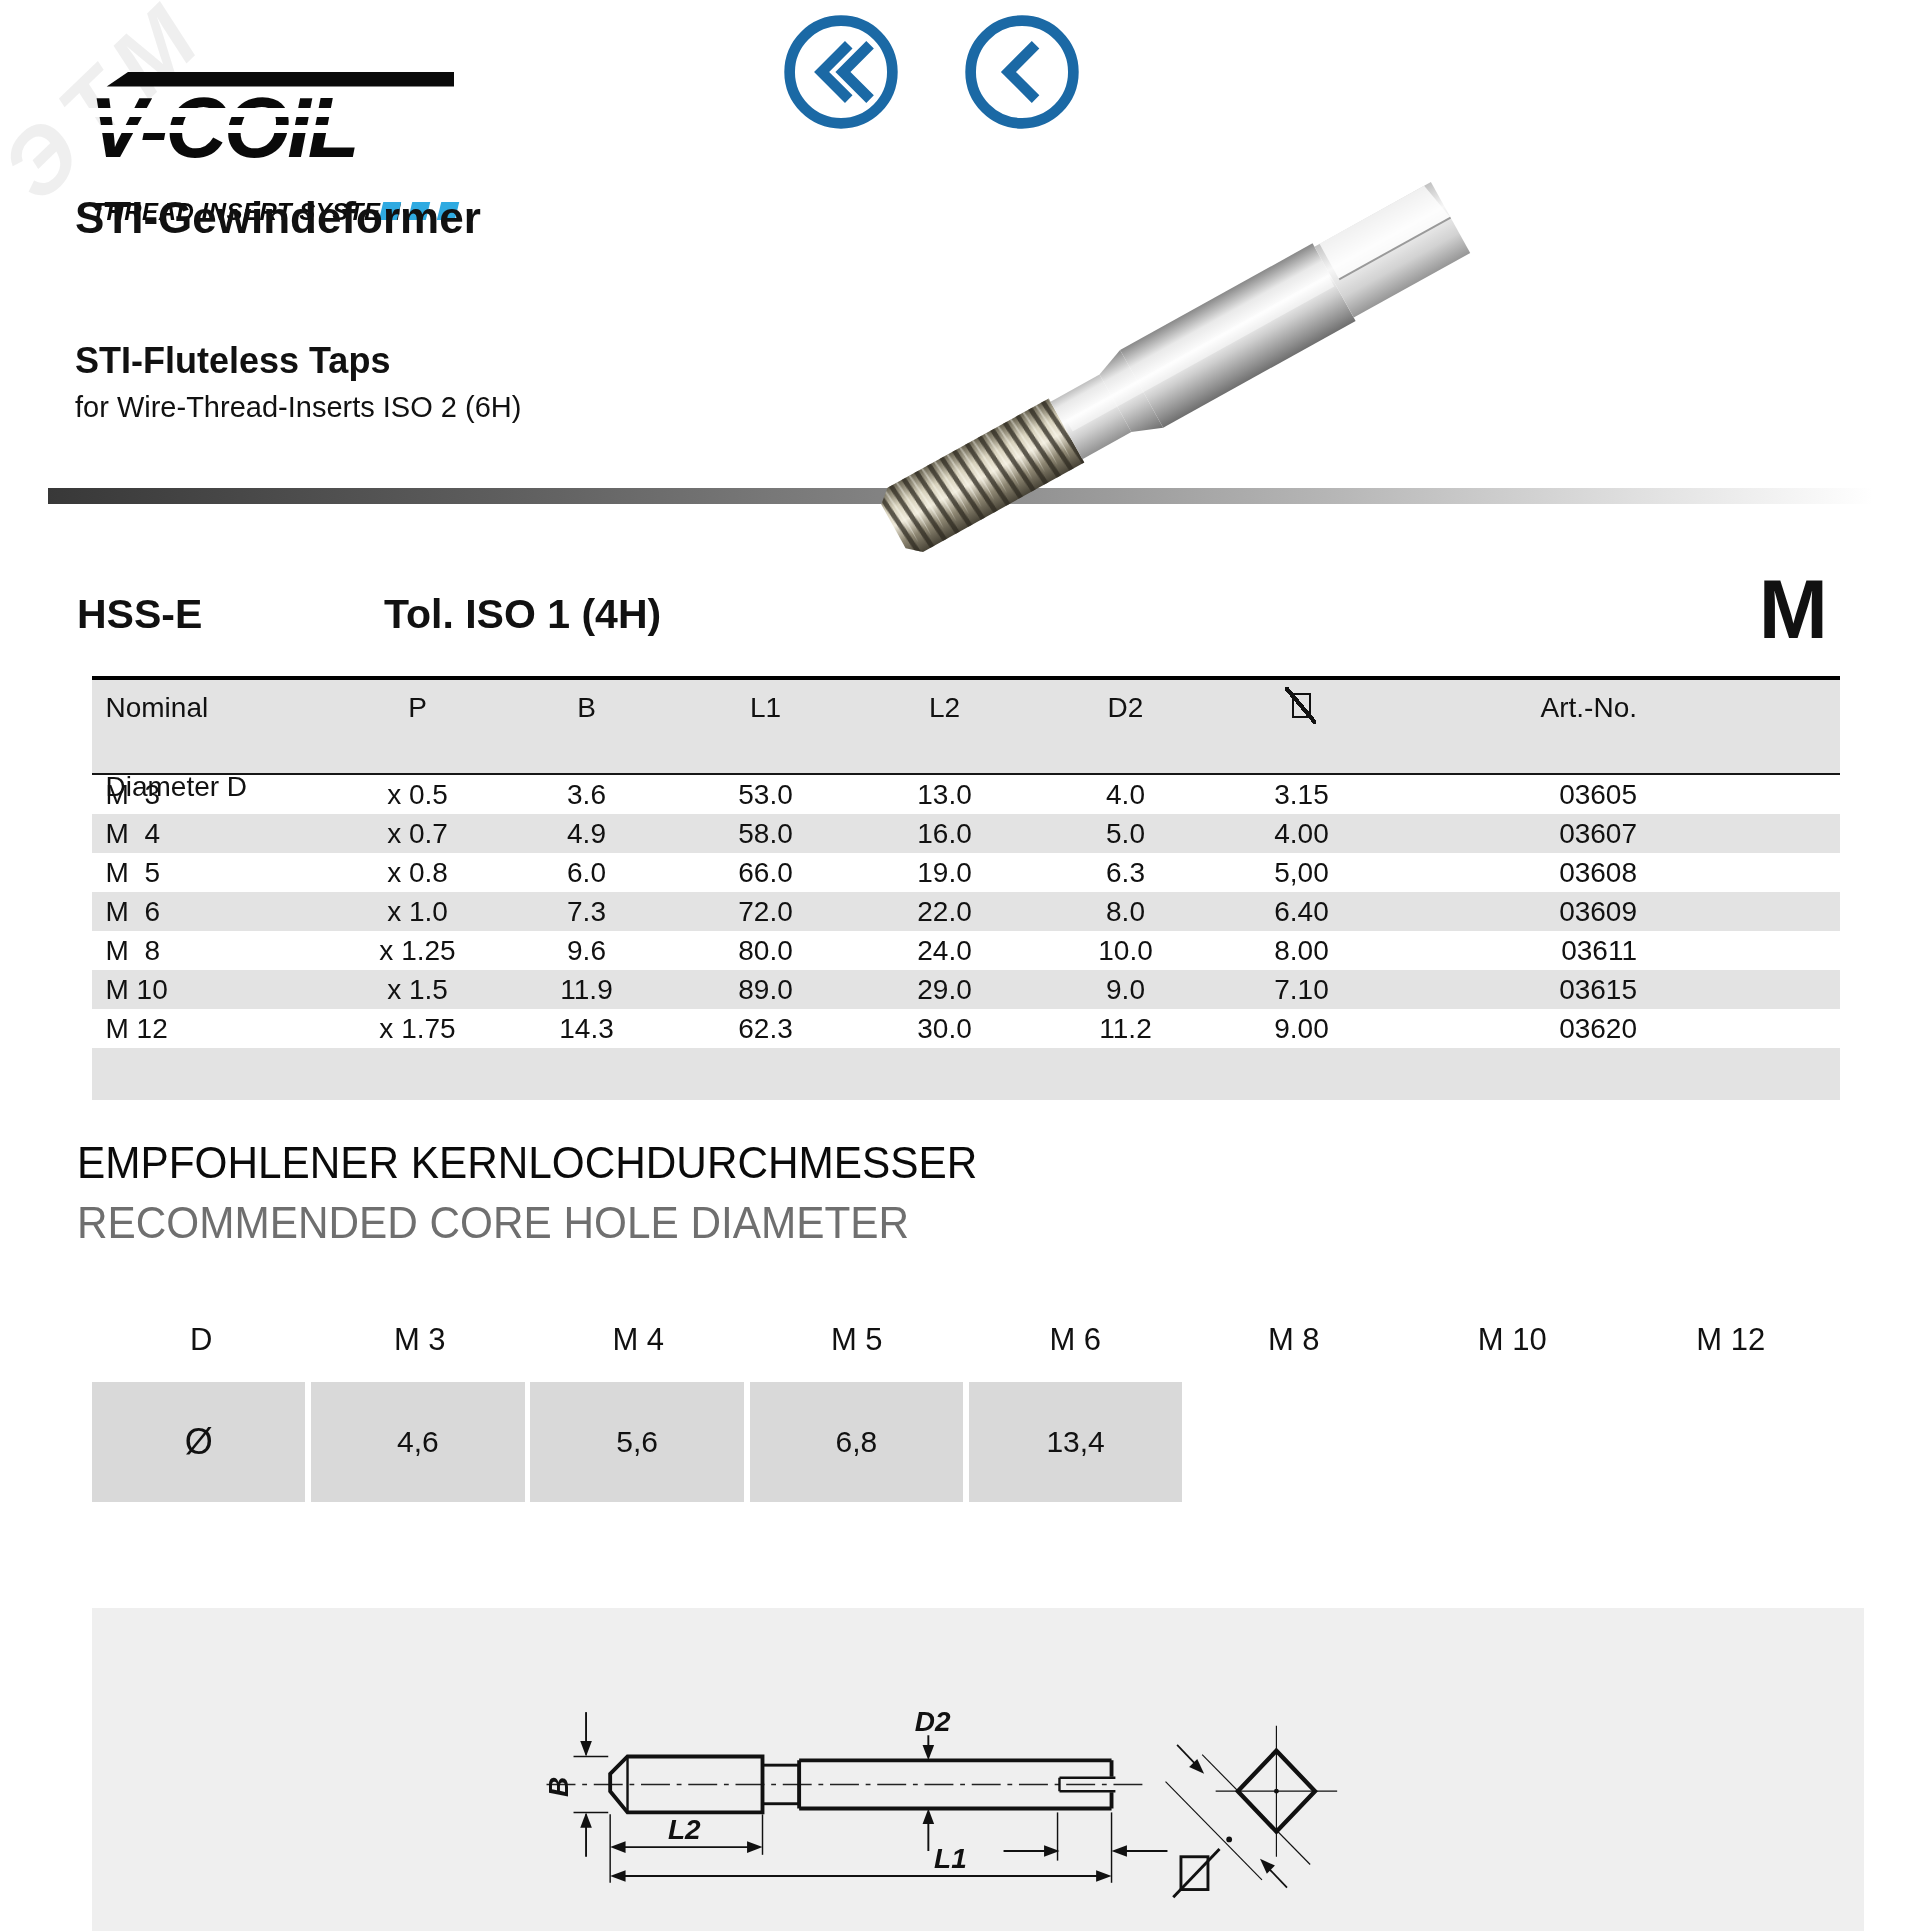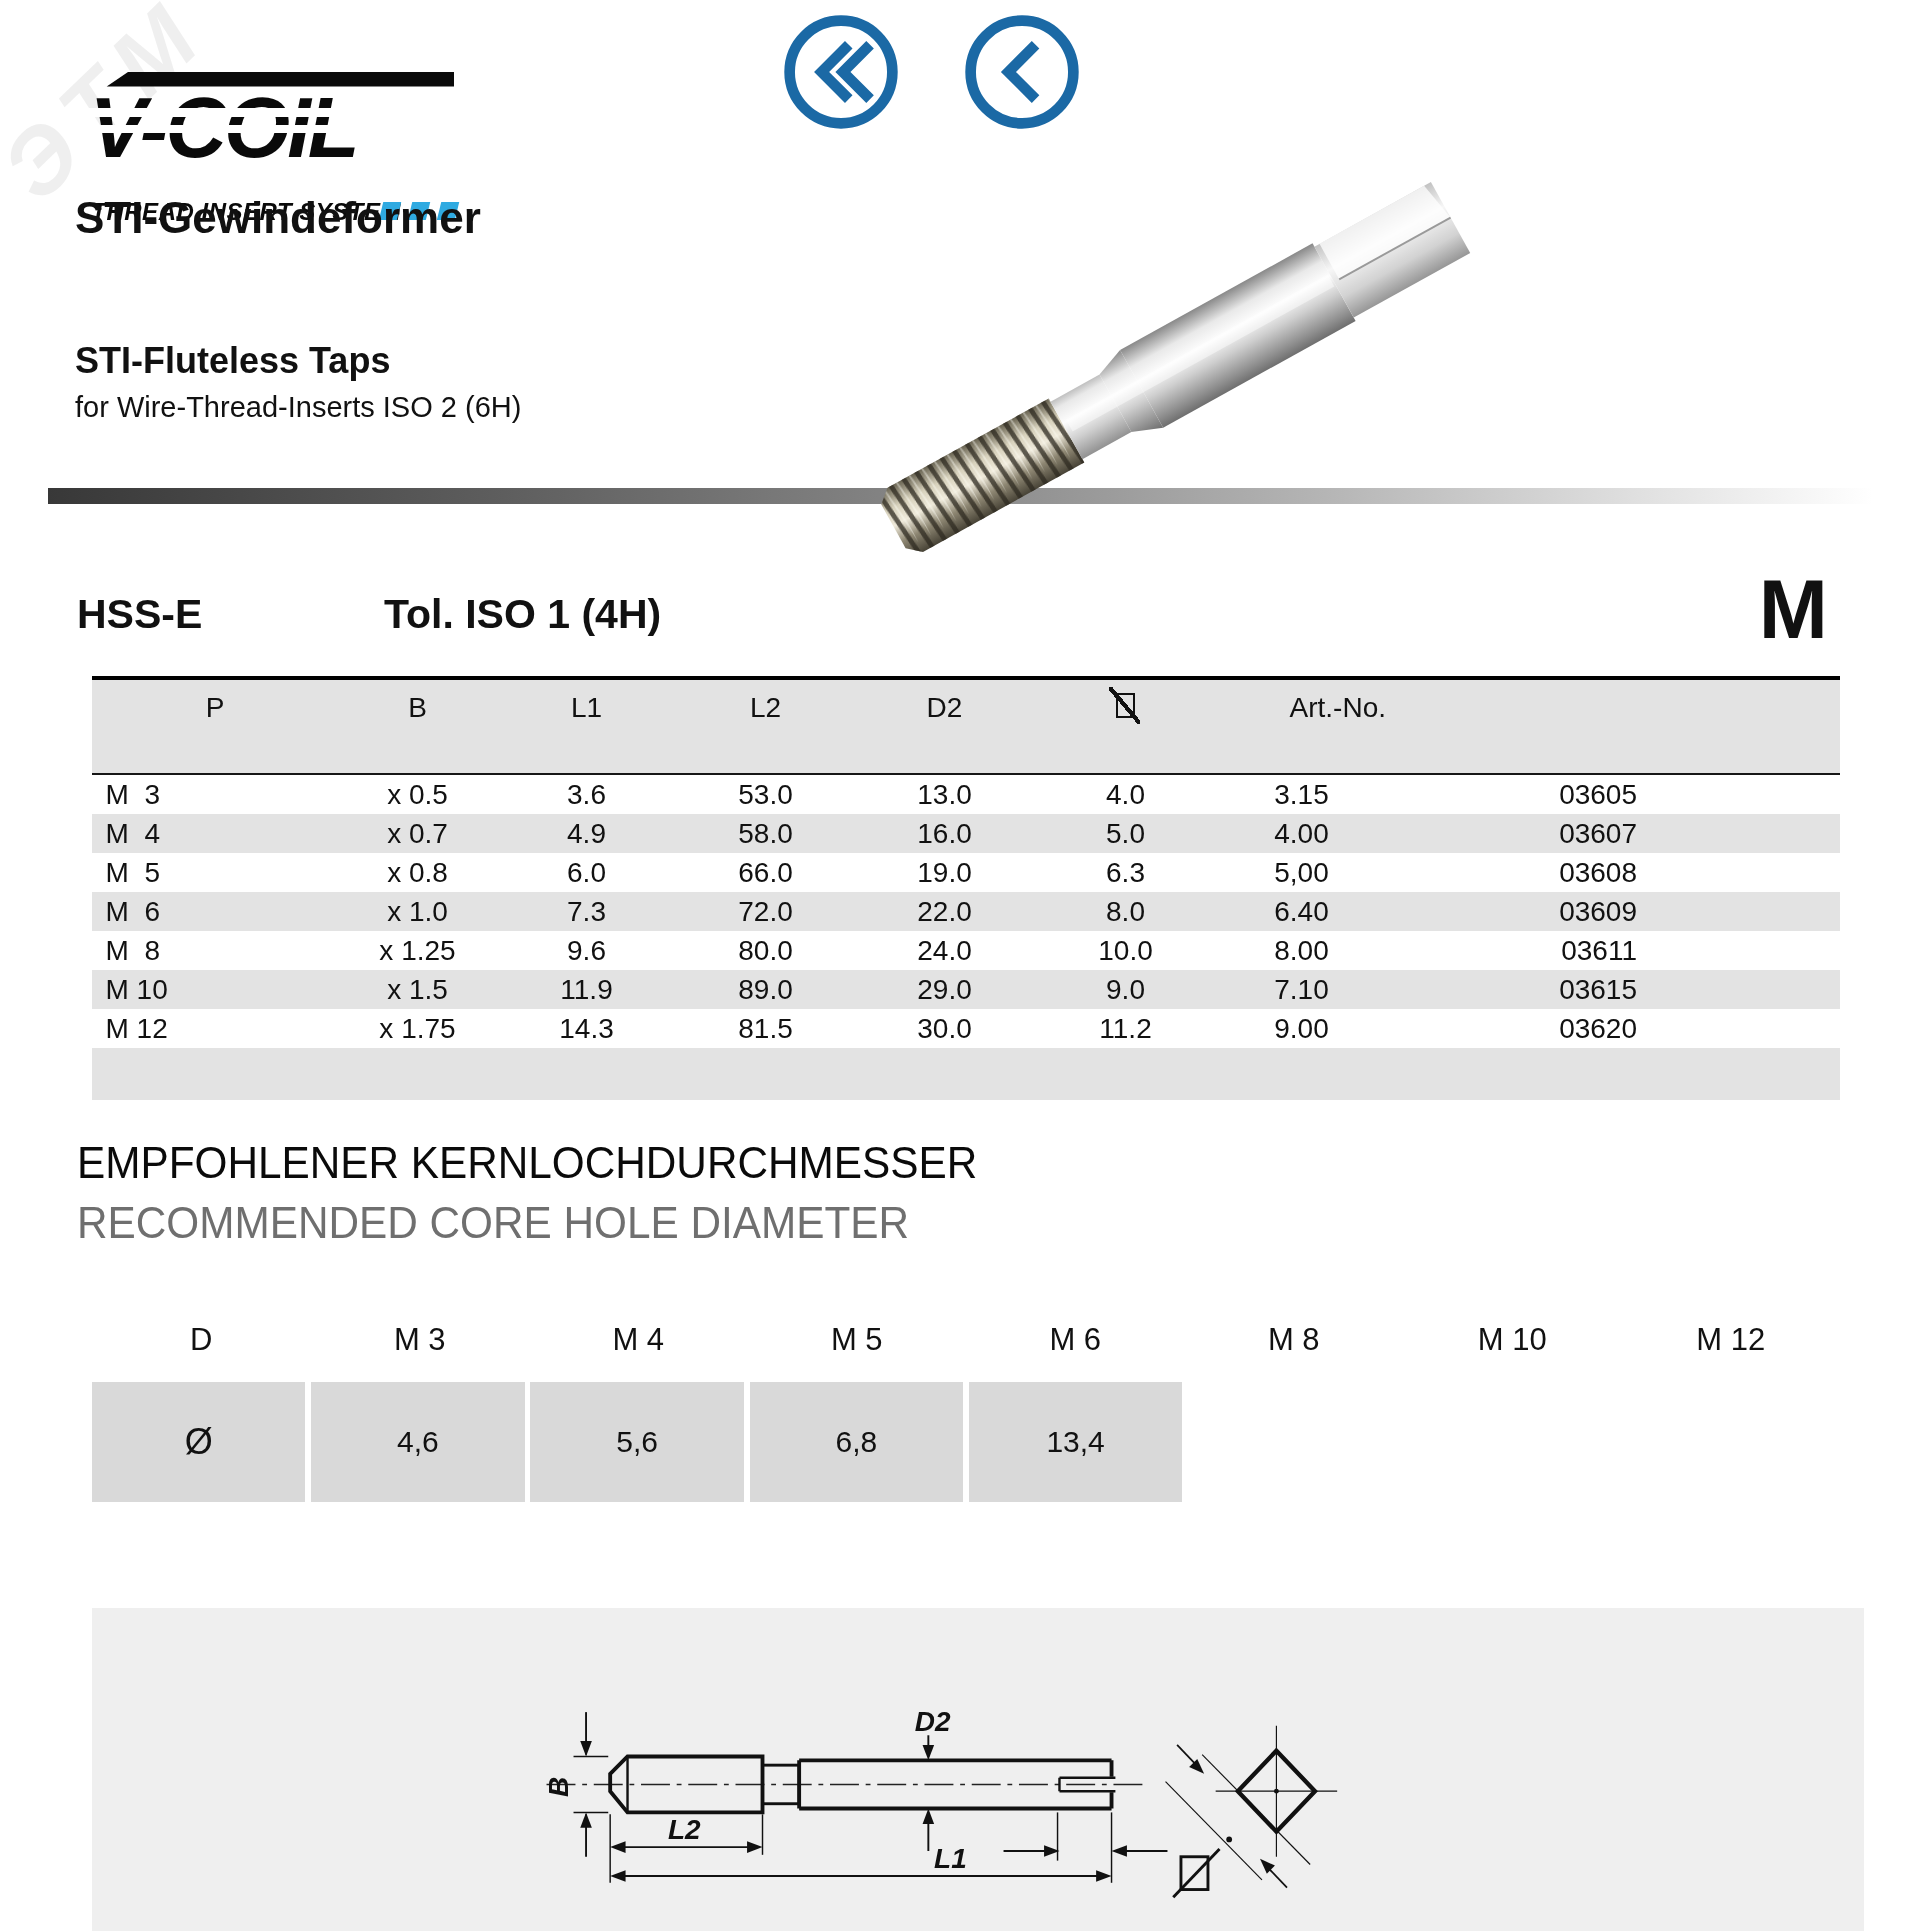--- a/index.html
+++ b/index.html
@@ -152,20 +152,22 @@
       <rect x="210" y="-10" width="310" height="14" fill="rgba(255,255,255,.45)"></rect>
     </g>
   </svg>
 
   <div class="mat">HSS-E</div>
   <div class="tol">Tol. ISO 1 (4H)</div>
   <div class="thread">M</div>
 
   <div class="spec">
     <div class="spec-grid spec-head">
+      <div class="l"><span>Nominal</span>
+        <div class="h2line">Diameter D</div></div>
       <div class="c">P</div>
       <div class="c">B</div>
       <div class="c">L1</div>
       <div class="c">L2</div>
       <div class="c">D2</div>
       <div class="c"><span class="sqslash"></span></div>
       <div class="art">Art.-No.</div>
       <div></div>
     </div>
 
@@ -232,21 +234,21 @@
       <div class="c">29.0</div>
       <div class="c">9.0</div>
       <div class="c">7.10</div>
       <div class="art">03615</div>
         <div></div>
     </div>
     <div class="spec-grid spec-row">
       <div class="l">M 12</div>
       <div class="c">x 1.75</div>
       <div class="c">14.3</div>
-      <div class="c">81.5</div>
+      <div class="c">62.3</div>
       <div class="c">30.0</div>
       <div class="c">11.2</div>
       <div class="c">9.00</div>
       <div class="art">03620</div>
         <div></div>
     </div>
     <div class="spec-filler"></div>
   </div>
 
   <div class="ch-de">EMPFOHLENER KERNLOCHDURCHMESSER</div>

